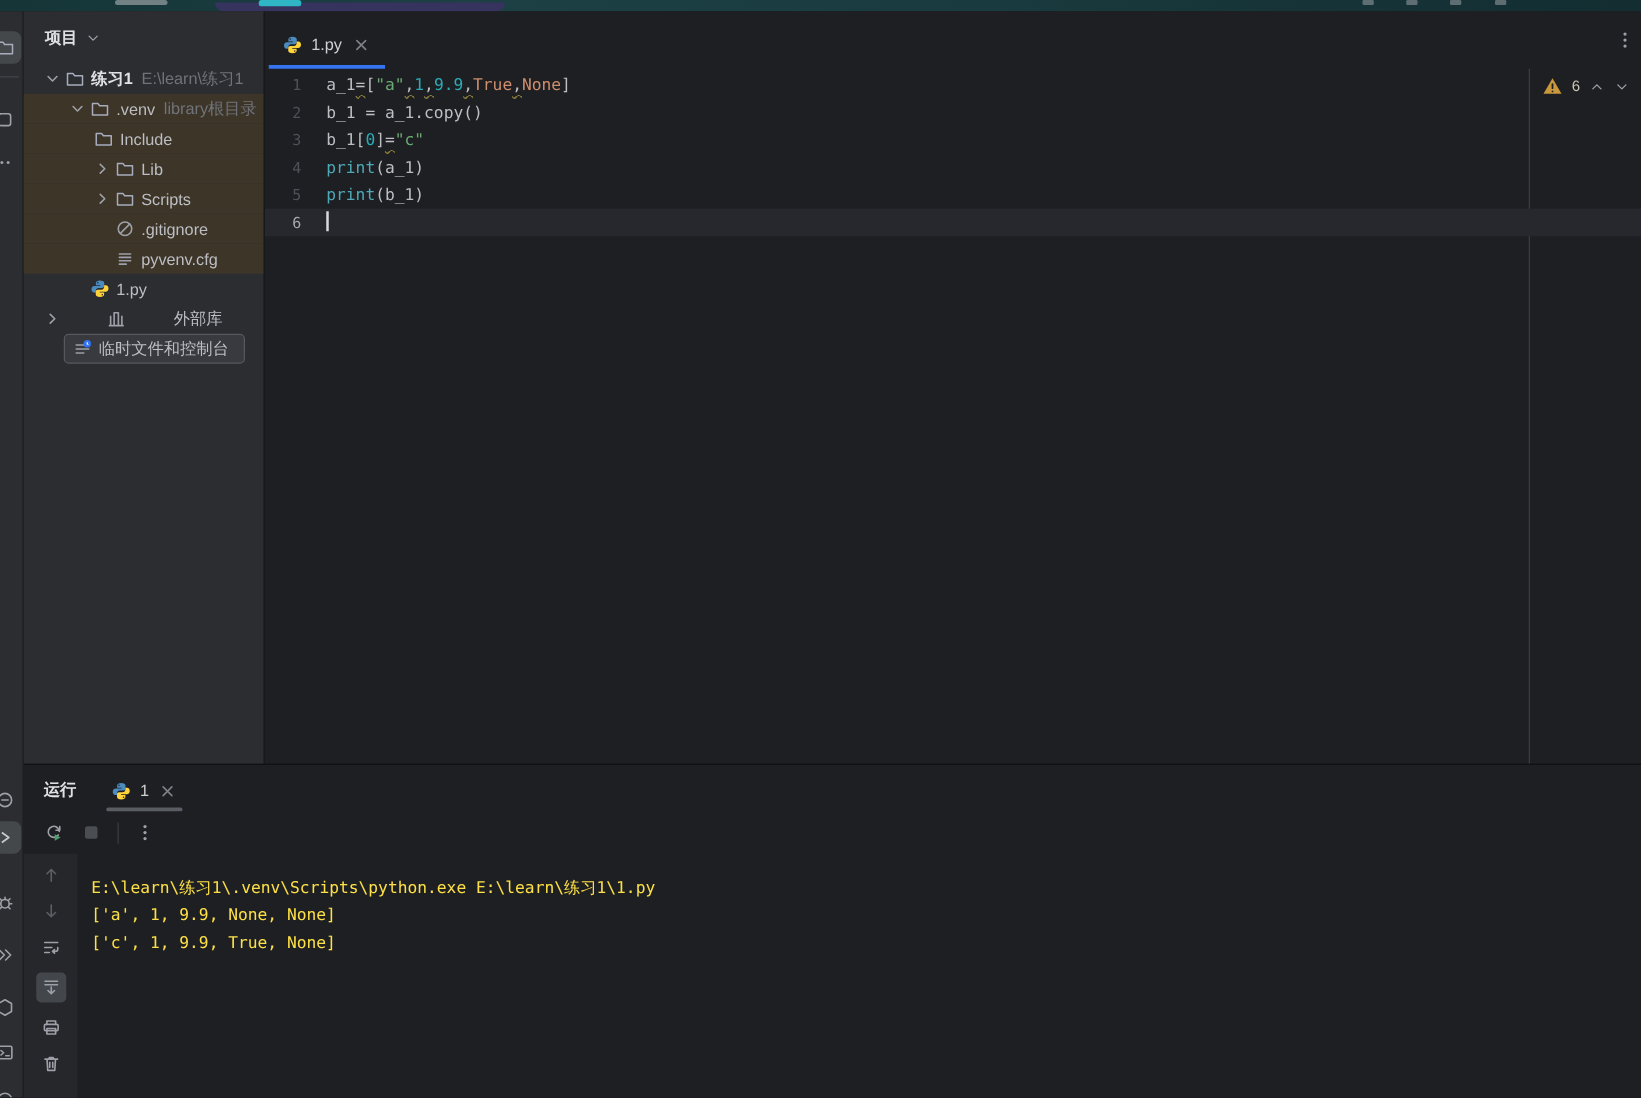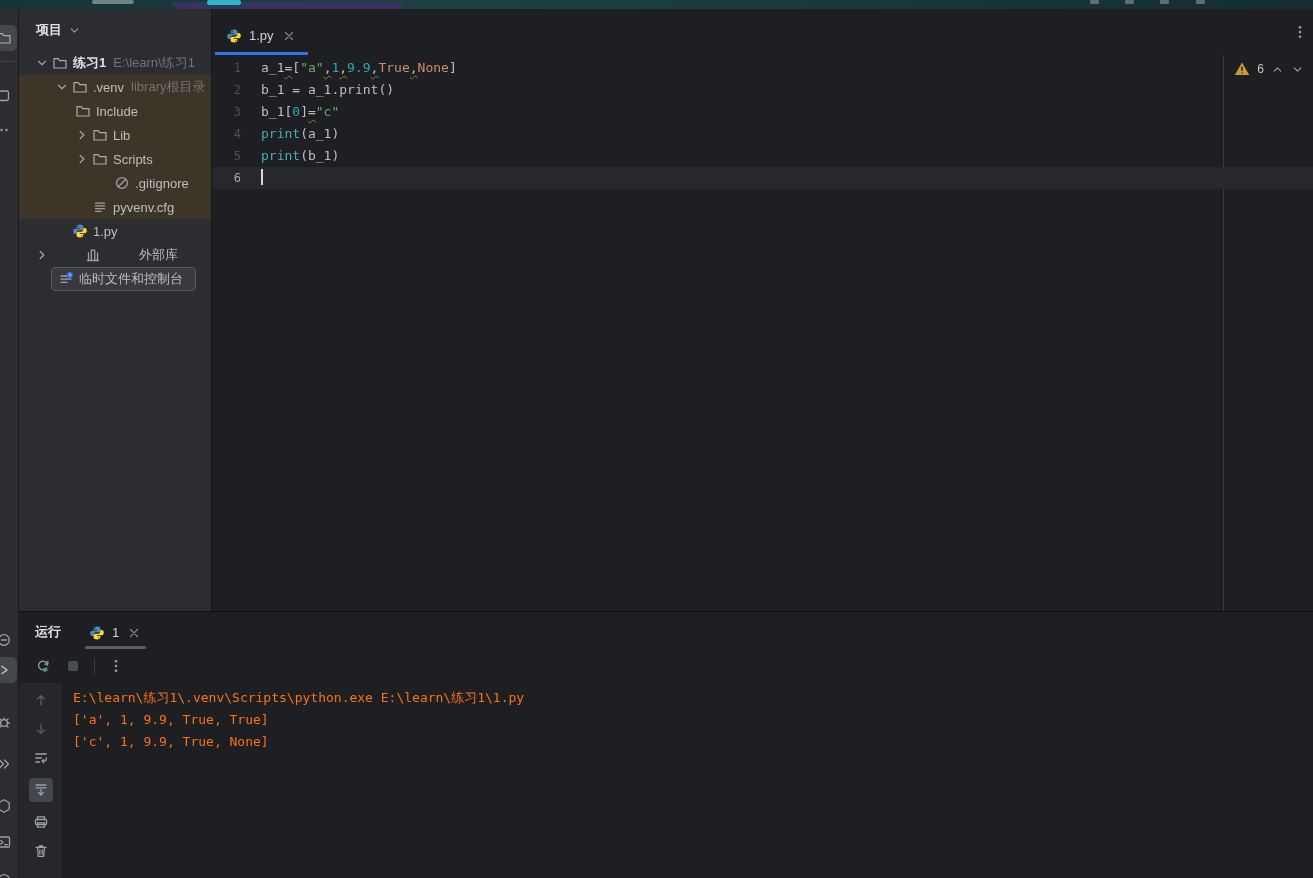--- a/index.html
+++ b/index.html
@@ -69,21 +69,21 @@
   .btitle{position:absolute;left:16px;top:11px;color:#DFE1E5;font-weight:bold;}
   .runtab{position:absolute;left:62px;top:4px;height:33px;display:flex;align-items:center;gap:7px;padding:0 8px;}
   .runtab::after{content:'';position:absolute;left:4px;right:4px;bottom:0;height:3px;border-radius:2px;background:#5A5D63;}
   .btools{position:absolute;top:37px;left:0;height:34px;display:flex;align-items:center;gap:12px;padding-left:15px;}
   .btn16{width:18px;height:18px;display:flex;align-items:center;justify-content:center;}
   .vsep{width:1px;height:17px;background:#3A3C40;}
   .console{position:absolute;top:71px;left:0;right:0;bottom:0;}
   .ccol{position:absolute;left:0;top:0;bottom:0;width:43px;background:#26272B;display:flex;flex-direction:column;align-items:center;padding-top:8px;gap:11px;}
   .cicon{width:18px;height:18px;display:flex;align-items:center;justify-content:center;}
   .cicon.sel{background:#43464B;border-radius:4px;padding:3px;}
-  .cout{position:absolute;left:54px;top:4px;font-family:"DejaVu Sans Mono","Liberation Mono",monospace;font-size:13px;line-height:22px;color:#f97316;white-space:pre;}
+  .cout{position:absolute;left:54px;top:17px;font-family:"DejaVu Sans Mono","Liberation Mono",monospace;font-size:13px;line-height:22px;color:#fde047;white-space:pre;}
 </style>
 </head>
 <body>
 
 <div class="top-strip">
   <span class="blob-grey"></span>
   <span class="blob-purple"></span>
   <span class="blob-cyan"></span>
   <span class="mini-ic" style="left:1090px"></span>
   <span class="mini-ic" style="left:1125px"></span>
@@ -215,21 +215,21 @@
             <path d="M6.2 4.5l3.6 3.5-3.6 3.5" stroke="#9DA0A8" fill="none" stroke-width="1.3" stroke-linecap="round" stroke-linejoin="round"></path>
           </svg>
         </span>
         <span class="ticon">
           <svg width="16" height="16" viewBox="0 0 16 16">
             <path d="M2 13V3.7h4.3l1.4 1.9H14V13z" stroke="#A8ADBD" fill="none" stroke-width="1.2" stroke-linejoin="round"></path>
           </svg>
         </span>
         <span class="lbl">Scripts</span>
       </div>
-      <div class="trow hl" style="padding-left: 54px; justify-content: center;">
+      <div class="trow hl" style="padding-left: 54px;">
         <span class="chev"></span>
         <span class="ticon">
           <svg width="16" height="16" viewBox="0 0 16 16">
             <circle cx="8" cy="8" r="5.4" stroke="#9DA0A8" fill="none" stroke-width="1.3" stroke-linecap="round" stroke-linejoin="round"></circle>
             <path d="M4.3 11.7L11.7 4.3" stroke="#9DA0A8" fill="none" stroke-width="1.3" stroke-linecap="round" stroke-linejoin="round"></path>
           </svg>
         </span>
         <span class="lbl">.gitignore</span>
       </div>
       <div class="trow hl" style="padding-left: 54px;">
@@ -306,21 +306,21 @@
           <circle cx="8" cy="3.2" r="1.3" fill="#9DA0A8"></circle>
           <circle cx="8" cy="8" r="1.3" fill="#9DA0A8"></circle>
           <circle cx="8" cy="12.8" r="1.3" fill="#9DA0A8"></circle>
         </svg>
       </div>
   </div>
   <div class="ebody">
     <div class="guide"></div>
     <div class="codewrap" id="code">
         <div class="cline"><span class="ln">1</span><span class="codetext"><span class="tp">a_1</span><span class="tp sq">=</span><span class="tp">[</span><span class="ts">"a"</span><span class="tp sq">,</span><span class="tn">1</span><span class="tp sq">,</span><span class="tn">9.9</span><span class="tp sq">,</span><span class="tk">True</span><span class="tp sq">,</span><span class="tk">None</span><span class="tp">]</span></span></div>
-        <div class="cline"><span class="ln">2</span><span class="codetext"><span class="tp">b_1 = a_1.print()</span></span></div>
+        <div class="cline"><span class="ln">2</span><span class="codetext"><span class="tp">b_1 = a_1.copy()</span></span></div>
         <div class="cline"><span class="ln">3</span><span class="codetext"><span class="tp">b_1[</span><span class="tn">0</span><span class="tp">]</span><span class="tp sq">=</span><span class="ts">"c"</span></span></div>
         <div class="cline"><span class="ln">4</span><span class="codetext"><span class="tb">print</span><span class="tp">(a_1)</span></span></div>
         <div class="cline"><span class="ln">5</span><span class="codetext"><span class="tb">print</span><span class="tp">(b_1)</span></span></div>
         <div class="cline current"><span class="ln">6</span><span class="codetext"><span class="caret"></span></span></div>
       </div>
     <div class="inspect">
       <span>
           <svg width="16" height="16" viewBox="0 0 16 16">
             <path d="M8 1.6L15.2 14H.8z" fill="#C9983C"></path>
             <rect x="7.3" y="5.6" width="1.4" height="4.6" rx=".7" fill="#1E1F22"></rect>
@@ -414,15 +414,15 @@
             <rect x="2.5" y="5.5" width="11" height="5" rx="1" stroke="#9DA0A8" fill="none" stroke-width="1.3" stroke-linecap="round" stroke-linejoin="round"></rect>
             <path d="M4.5 8.8h7v4.4h-7z" stroke="#9DA0A8" fill="none" stroke-width="1.3" stroke-linecap="round" stroke-linejoin="round"></path>
           </svg>
         </span>
       <span class="cicon">
           <svg width="16" height="16" viewBox="0 0 16 16">
             <path d="M3 4.3h10M6.4 4.3V3h3.2v1.3M4.6 4.3l.6 9h5.6l.6-9M6.8 6.8v4.2M9.2 6.8v4.2" stroke="#9DA0A8" fill="none" stroke-width="1.3" stroke-linecap="round" stroke-linejoin="round"></path>
           </svg>
         </span>
     </div>
-    <div class="cout" id="consoleOut"><div>E:\learn\练习1\.venv\Scripts\python.exe E:\learn\练习1\1.py</div><div>['a', 1, 9.9, True, True]</div><div>['c', 1, 9.9, True, None]</div><div>&nbsp;</div></div>
+    <div class="cout" id="consoleOut"><div>E:\learn\练习1\.venv\Scripts\python.exe E:\learn\练习1\1.py</div><div>['a', 1, 9.9, None, None]</div><div>['c', 1, 9.9, True, None]</div><div>&nbsp;</div></div>
   </div>
 </div>
 
 </body></html>

